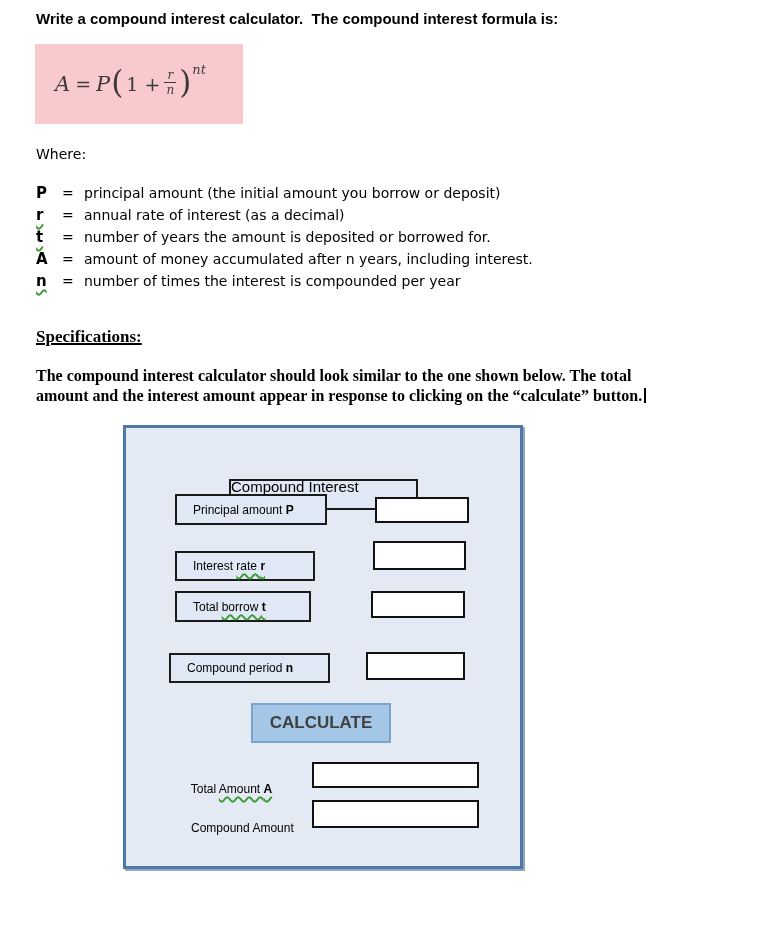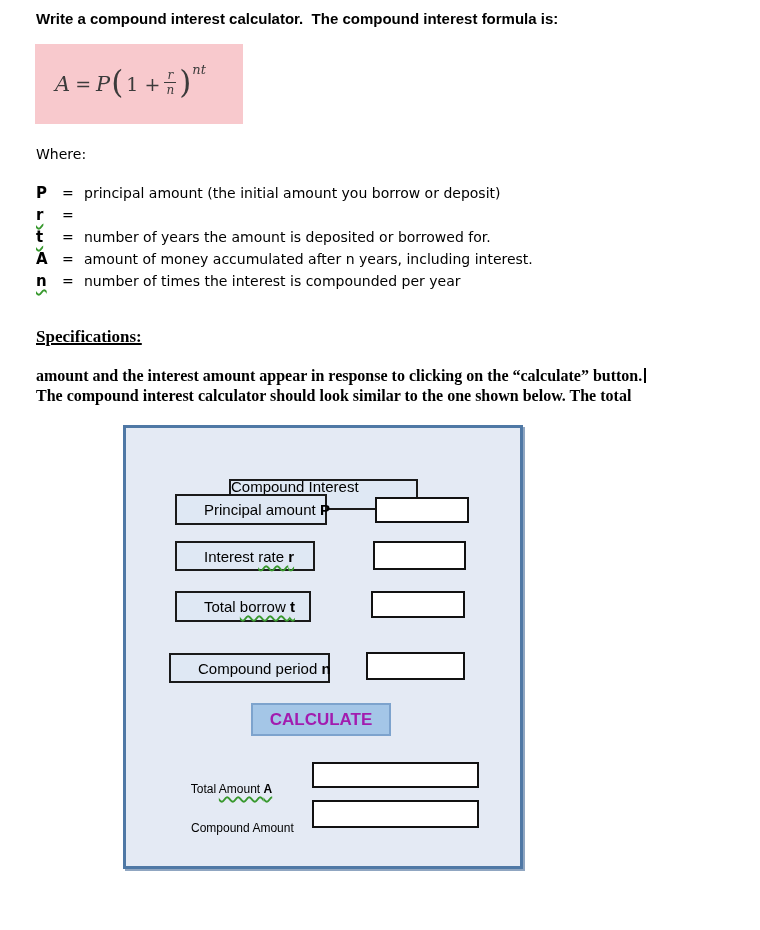--- a/index.html
+++ b/index.html
@@ -64,37 +64,37 @@
     background:var(--panel-bg);border:3px solid var(--panel-border);
     box-shadow:2px 2px 0 #90a6c1;
   }
   .calc-title{
     position:absolute;left:103px;top:20px;width:189px;height:31px;
     background:var(--box-bg);border:2px solid var(--box-border);
     display:flex;align-items:center;justify-content:center;font-size:15px;margin-top:31px;
   }
   .lblbox{
     position:absolute;background:var(--box-bg);border:2px solid var(--box-border);
-    display:flex;align-items:center;padding-left:27px;font-size:15px;white-space:pre;
+    display:flex;align-items:center;padding-left:16px;font-size:12px;white-space:pre;
   }
   .lblbox b,.outlbl b{font-weight:bold;}
   .r1{left:49px;top:66px;width:152px;height:31px;}
-  .r2{left:49px;top:113px;width:140px;height:30px;}
+  .r2{left:49px;top:123px;width:140px;height:30px;}
   .r3{left:49px;top:163px;width:136px;height:31px;}
   .r4{left:43px;top:225px;width:161px;height:30px;align-items:center;}
   .inputbox{position:absolute;background:#fff;border:2.5px solid var(--input-border);}
   .i1{left:249px;top:69px;width:94px;height:26px;}
   .i2{left:247px;top:113px;width:93px;height:29px;}
   .i3{left:245px;top:163px;width:94px;height:27px;}
   .i4{left:240px;top:224px;width:99px;height:28px;}
   .calc-btn{
-    position:absolute;left:125px;top:275px;width:140px;height:33px;
+    position:absolute;left:125px;top:275px;width:140px;height:40px;
     background:var(--button-bg);border:2px solid var(--button-border);
     display:flex;align-items:center;justify-content:center;
-    font-size:17px;font-weight:bold;color:#a21caf;cursor:pointer;
+    font-size:17px;font-weight:bold;color:#404040;cursor:pointer;
   }
   .outlbl{position:absolute;font-size:12px;white-space:pre;}
   .o1{left:45px;top:340px;}
   .o2{left:45px;top:379px;}
   .ibig{left:186px;width:167px;}
   .i5{top:334px;height:26px;}
   .i6{top:372px;height:28px;}
 </style>
 </head>
 <body>
@@ -121,20 +121,21 @@
 
   <div class="vars">
     <div class="var-row">
       <b class="sym">P</b>
       <span class="eq">=</span>
       <span class="desc">principal amount (the initial amount you borrow or deposit)</span>
     </div>
     <div class="var-row">
       <b class="sym wavy">r</b>
       <span class="eq">=</span>
+      <span class="desc">annual rate of interest (as a decimal)</span>
     </div>
     <div class="var-row">
       <b class="sym wavy">t</b>
       <span class="eq">=</span>
       <span class="desc">number of years the amount is deposited or borrowed for.</span>
     </div>
     <div class="var-row">
       <b class="sym">A</b>
       <span class="eq">=</span>
       <span class="desc">amount of money accumulated after n years, including interest.</span>
@@ -142,22 +143,22 @@
     <div class="var-row">
       <b class="sym wavy">n</b>
       <span class="eq">=</span>
       <span class="desc">number of times the interest is compounded per year</span>
     </div>
   </div>
 
   <h2 class="spec-heading">Specifications:</h2>
 
   <p class="spec-body">
+    <span class="line">The compound interest calculator should look similar to the one shown below. The total</span>
     <span class="line"><span>amount and the interest amount appear in response to clicking on the “calculate” button.</span><span class="cursor"></span></span>
-    <span class="line">The compound interest calculator should look similar to the one shown below. The total</span>
   </p>
 
   <div class="calc">
 
     <div class="calc-title">Compound Interest Calculator</div>
 
     <div class="lblbox r1">
       <span>Principal amount </span><b>P</b>
     </div>
     <div class="inputbox i1"></div>

